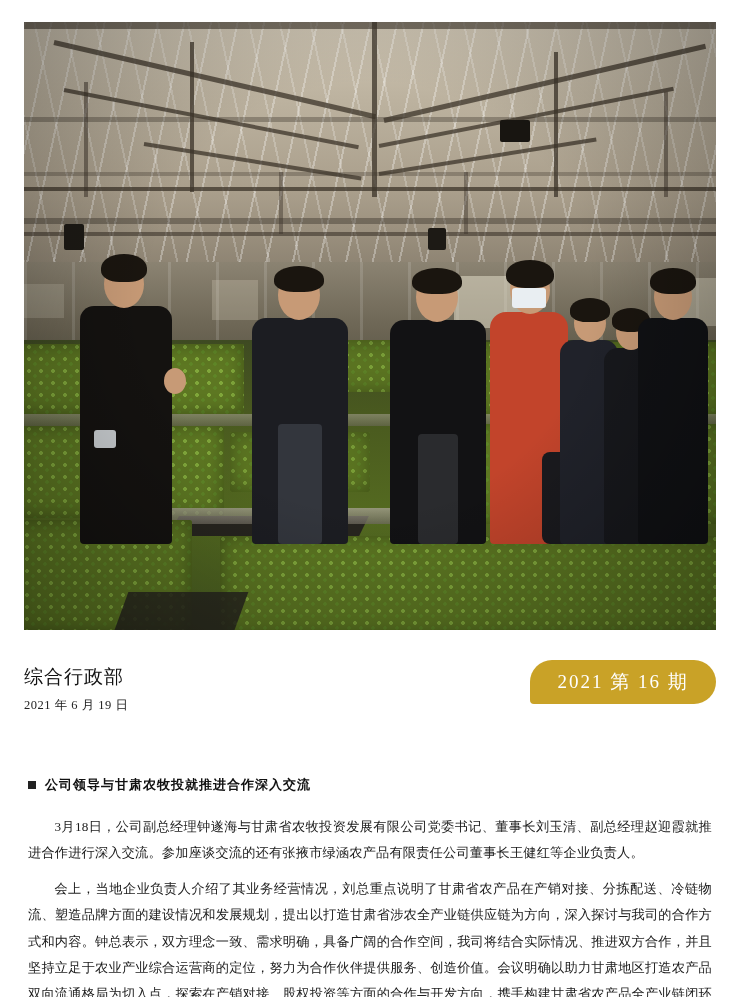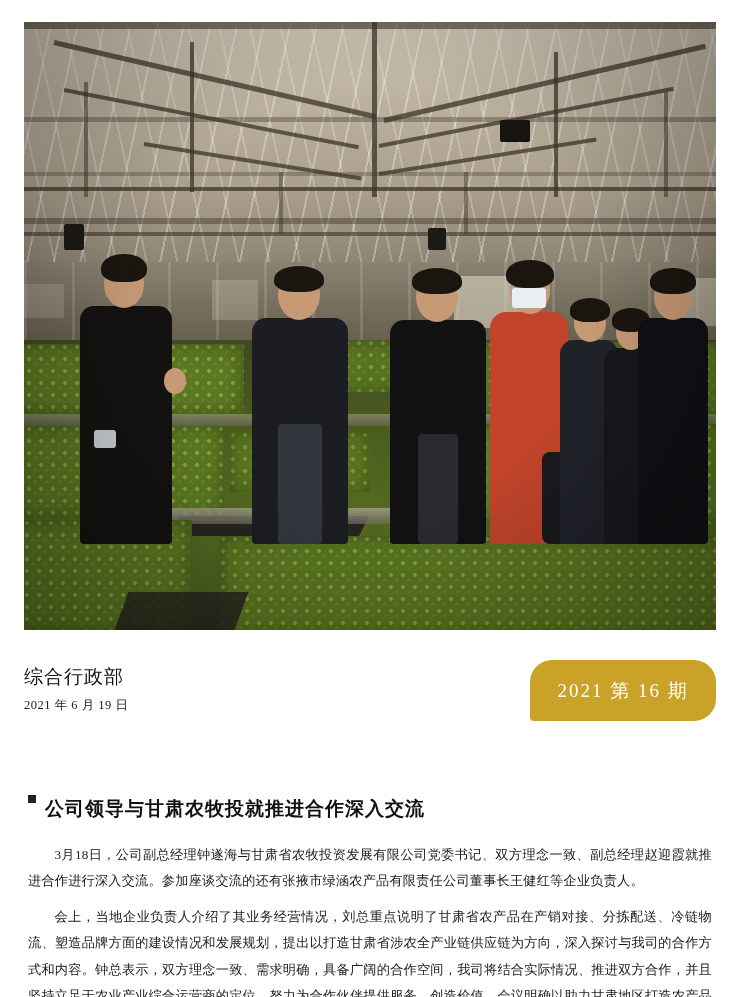--- a/index.html
+++ b/index.html
@@ -155,21 +155,21 @@
     font-size: 12.5px;
     color: #222;
     margin-top: 7px;
     letter-spacing: 0.5px;
   }
   .issue-badge {
     position: absolute;
     right: 0;
     top: -4px;
     width: 186px;
-    height: 61px;
+    height: 44px;
     background: #c9a227;
     border-radius: 22px 22px 22px 4px;
     display: flex;
     align-items: center;
     justify-content: center;
     color: #ffffff;
     font-family: "Liberation Serif", serif;
     font-size: 19px;
     letter-spacing: 2px;
   }
@@ -185,25 +185,24 @@
     margin-left: 4px;
   }
   .headline-marker {
     width: 8px;
     height: 8px;
     background: #222;
     flex: 0 0 auto;
   }
   .headline-text {
     font-family: "Liberation Serif", serif;
-    font-size: 19px;
+    font-size: 13px;
     font-weight: 700;
     color: #111;
     letter-spacing: 1px;
-    margin-top: 20px;
   }
   .body-copy {
     margin-top: 20px;
     padding: 0 4px;
   }
   .body-copy p {
     margin: 0 0 9px 0;
     font-family: "Liberation Serif", serif;
     font-size: 13.2px;
     line-height: 2.0;
@@ -327,18 +326,18 @@
     <div class="date">2021 年 6 月 19 日</div>
     <div class="issue-badge">2021  第 16 期</div>
   </div>
 
   <div class="article">
     <div class="headline">
       <span class="headline-marker"></span>
       <span class="headline-text">公司领导与甘肃农牧投就推进合作深入交流</span>
     </div>
     <div class="body-copy">
-      <p>3月18日，公司副总经理钟遂海与甘肃省农牧投资发展有限公司党委书记、双方理念一致、副总经理赵迎霞就推进合作进行深入交流。参加座谈交流的还有张掖市绿涵农产品有限责任公司董事长王健红等企业负责人。</p>
+      <p>3月18日，公司副总经理钟遂海与甘肃省农牧投资发展有限公司党委书记、董事长刘玉清、副总经理赵迎霞就推进合作进行深入交流。参加座谈交流的还有张掖市绿涵农产品有限责任公司董事长王健红等企业负责人。</p>
       <p>会上，当地企业负责人介绍了其业务经营情况，刘总重点说明了甘肃省农产品在产销对接、分拣配送、冷链物流、塑造品牌方面的建设情况和发展规划，提出以打造甘肃省涉农全产业链供应链为方向，深入探讨与我司的合作方式和内容。钟总表示，双方理念一致、需求明确，具备广阔的合作空间，我司将结合实际情况、推进双方合作，并且坚持立足于农业产业综合运营商的定位，努力为合作伙伴提供服务、创造价值。会议明确以助力甘肃地区打造农产品双向流通格局为切入点，探索在产销对接、股权投资等方面的合作与开发方向，携手构建甘肃省农产品全产业链闭环体系。座谈前考察了由绿涵公司经营运作的蔬菜种植大棚、冷链仓储中心。</p>
     </div>
   </div>
 
 </div>
 
 </body></html>

